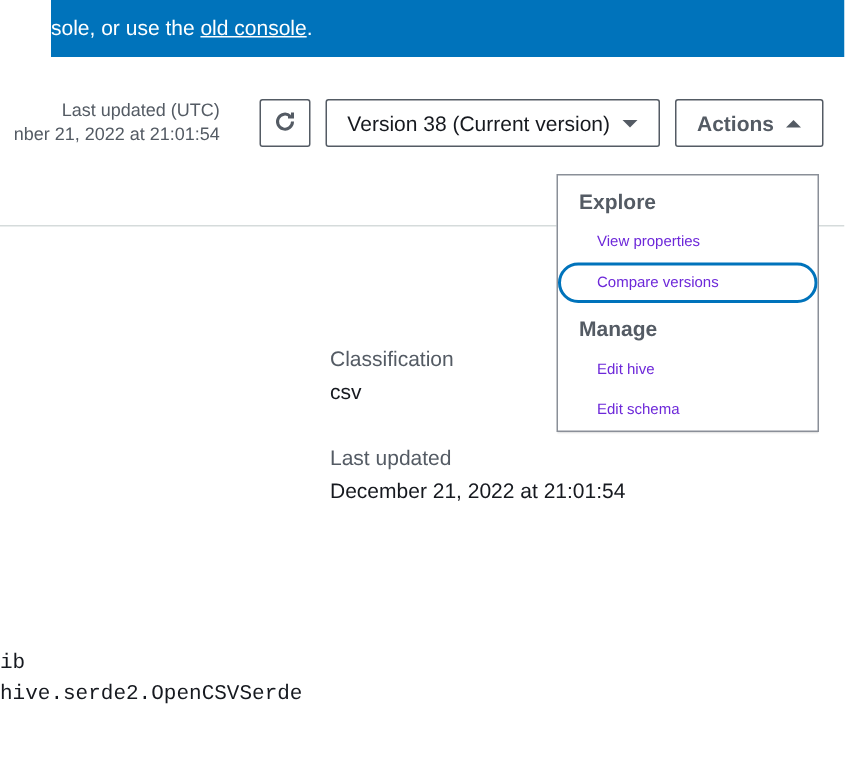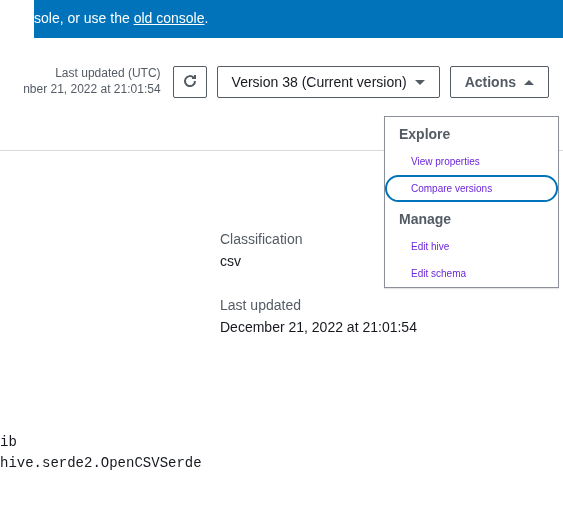--- a/index.html
+++ b/index.html
@@ -27,21 +27,21 @@
     align-items: center;
     justify-content: flex-end;
     padding: 28px 14px 10px 0;
     gap: 10px;
   }
   .last-updated {
     text-align: right;
     font-size: 12px;
     color: #545b64;
     line-height: 1.3;
-    margin-right: 2px;
+    margin-right: 16px;
   }
   .btn {
     background: #fff;
     border: 1px solid #545b64;
     border-radius: 2px;
     padding: 6px 14px;
     font-size: 14px;
     color: #545b64;
     font-weight: 700;
     cursor: pointer;
@@ -56,21 +56,21 @@
   .caret-down, .caret-up {
     width: 0; height: 0; display: inline-block;
     border-left: 5px solid transparent;
     border-right: 5px solid transparent;
   }
   .caret-down { border-top: 5px solid #545b64; }
   .caret-up { border-bottom: 5px solid #545b64; }
   .dropdown {
     position: absolute;
     top: 116px;
-    right: 4px;
+    right: 17px;
     width: 175px;
     background: #fff;
     border: 1px solid #8a8f98;
     box-shadow: 0 1px 1px rgba(0,0,0,0.1);
     z-index: 10;
   }
   .dropdown-section-label {
     padding: 9px 14px 6px 14px;
     font-weight: 700;
     color: #545b64;

